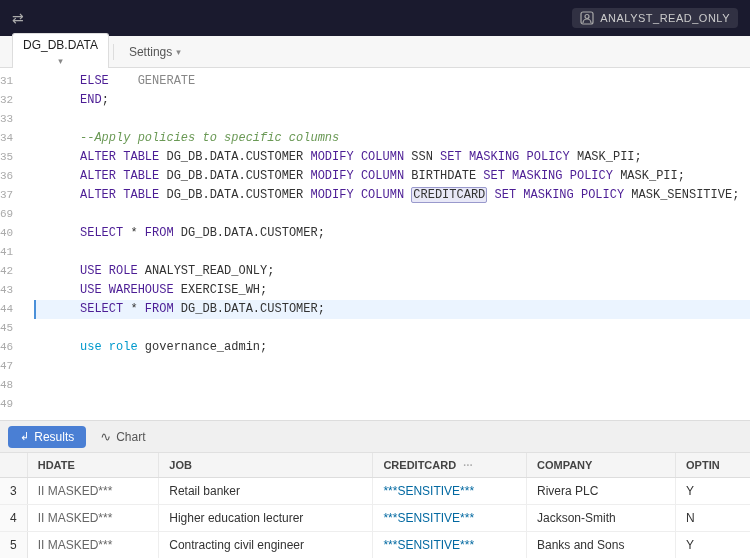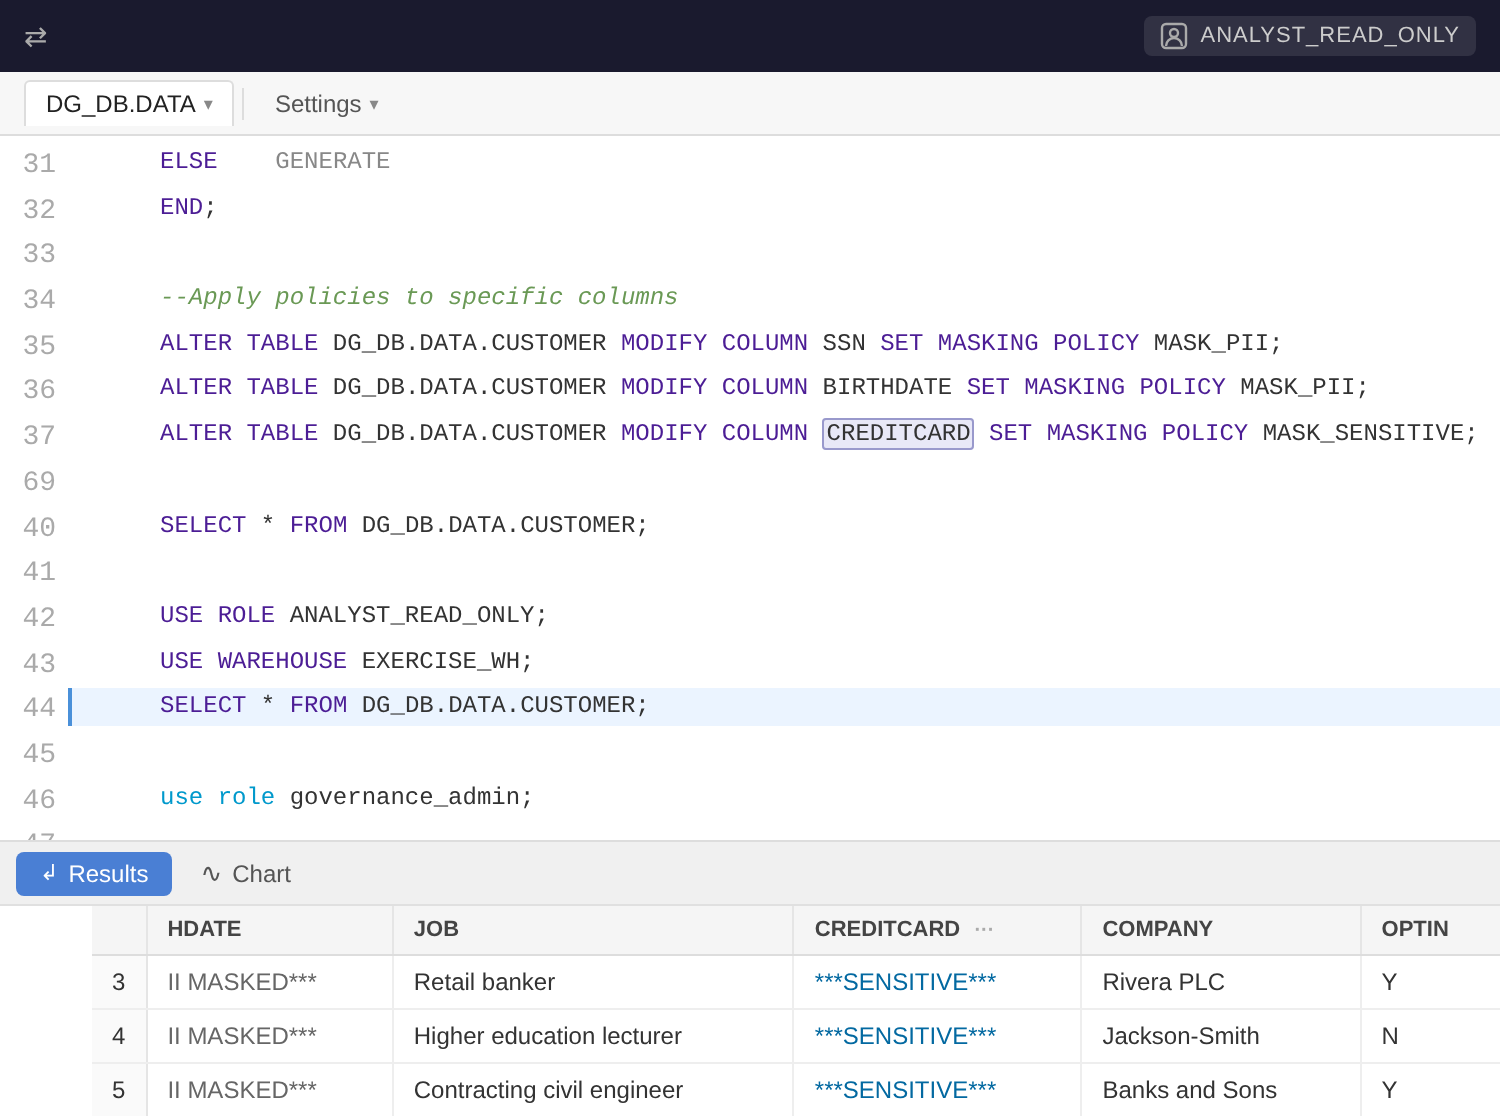--- a/index.html
+++ b/index.html
@@ -72,20 +72,21 @@
       color: #555;
       cursor: pointer;
       border-radius: 3px 3px 0 0;
       border: 1px solid transparent;
       border-bottom: none;
     }
     .tab-item.active {
       background: #fff;
       border-color: #ddd;
       color: #222;
+      flex-direction: column;
     }
     .tab-item .chevron {
       font-size: 9px;
       color: #888;
     }
     .tab-separator {
       width: 1px;
       height: 16px;
       background: #ddd;
     }
@@ -103,24 +104,23 @@
       padding: 4px 0;
     }
     .code-line {
       display: flex;
       align-items: flex-start;
       min-height: 19px;
     }
     .line-number {
       width: 36px;
       min-width: 36px;
-      text-align: right;
       padding-right: 8px;
       color: #aaa;
-      font-size: 14px;
+      font-size: 11px;
       user-select: none;
       padding-top: 1px;
     }
     .line-content {
       flex: 1;
       padding-left: 8px;
       white-space: pre;
       color: #333;
     }
     .line-content.highlighted-line {
@@ -173,21 +173,20 @@
       border-radius: 4px;
       padding: 4px 10px;
       font-size: 12px;
       cursor: pointer;
     }
     
     .results-table-wrapper {
       background: #fff;
       border-top: 1px solid #e0e0e0;
       overflow: hidden;
-      padding-left: 46px;
     }
     .results-table {
       width: 100%;
       border-collapse: collapse;
       font-size: 12px;
     }
     .results-table th {
       background: #f5f5f5;
       border-bottom: 1px solid #ddd;
       border-right: 1px solid #e5e5e5;

